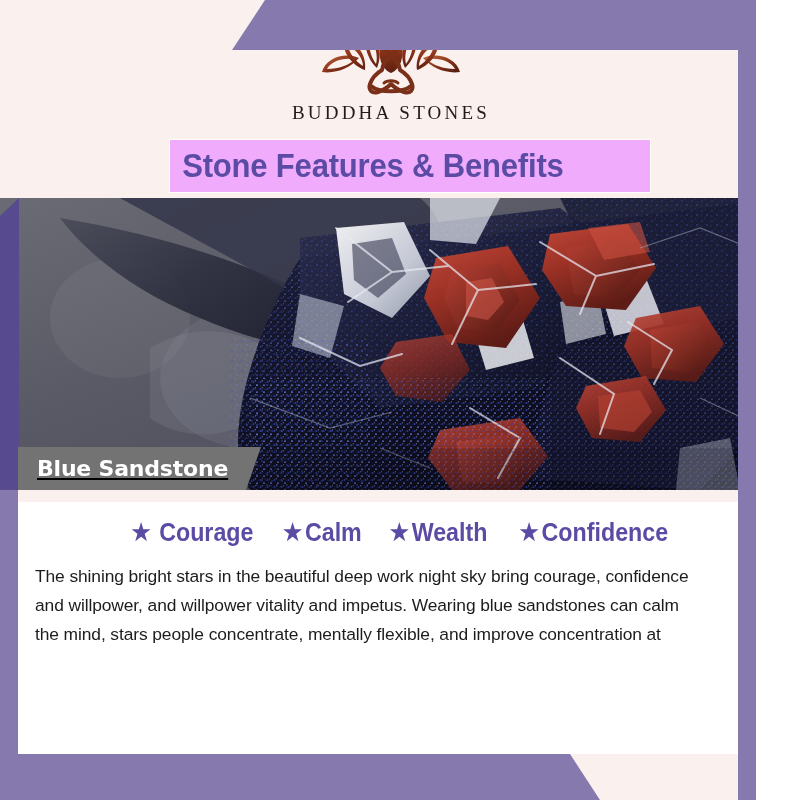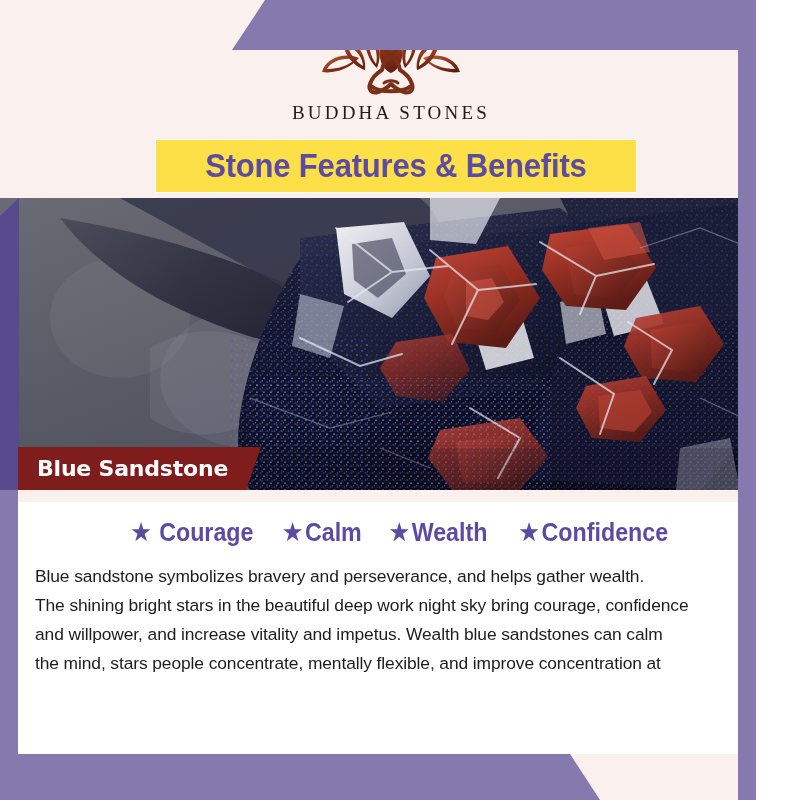--- a/index.html
+++ b/index.html
@@ -87,29 +87,28 @@
     font-family: "Liberation Serif", serif;
     font-size: 19px;
     letter-spacing: 3.2px;
     color: #241a16;
     font-weight: 400;
   }
 
   
   .title-panel {
     position: absolute;
-    left: 156px;
+    left: 170px;
     top: 140px;
     width: 480px;
     height: 52px;
-    background: #fde047;
+    background: #f0abfc;
     box-shadow: 0 0 0 1px rgba(255,255,255,0.85);
     display: flex;
     align-items: center;
-    justify-content: center;
     z-index: 3;
   }
   .title-text {
     color: #5b4ba4;
     font-family: "Liberation Sans Narrow", "Liberation Sans", sans-serif;
     font-weight: bold;
     font-size: 33px;
     letter-spacing: -0.2px;
     transform: scaleX(0.94);
     white-space: nowrap;
@@ -139,25 +138,26 @@
     z-index: 4;
   }
 
   
   .stone-banner {
     position: absolute;
     left: 18px;
     top: 447px;
     height: 43px;
     z-index: 5;
-    background: #7f1d1d;
+    background: #737373;
     clip-path: polygon(0 0, 243px 0, 228px 43px, 0 43px);
     width: 245px;
     display: flex;
     align-items: center;
+    text-decoration: underline;
   }
   .stone-banner-label {
     color: #ffffff;
     font-size: 22px;
     font-weight: bold;
     letter-spacing: -0.2px;
     padding-left: 19px;
     white-space: nowrap;
     font-family: "DejaVu Sans", sans-serif;
   }
@@ -446,23 +446,22 @@
         <span class="star">★</span>
         <span>Wealth</span>
       </div>
       <div class="benefit">
         <span class="star">★</span>
         <span>Confidence</span>
       </div>
     </div>
 
     <div class="body-copy">
-      <p>Blue sandstone symbolizes bravery and perseverance, and helps gather wealth.</p>
       <p>The shining bright stars in the beautiful deep work night sky bring courage, confidence</p>
-      <p>and willpower, and increase vitality and impetus. Wealth blue sandstones can calm</p>
+      <p>and willpower, and willpower vitality and impetus. Wearing blue sandstones can calm</p>
       <p>the mind, stars people concentrate, mentally flexible, and improve concentration at</p>
     </div>
   </div>
   <div class="content-top-strip"></div>
 
   <div class="frame-top"></div>
   <div class="frame-right"></div>
   <div class="frame-bottom"></div>
   <div class="frame-left"></div>
 

